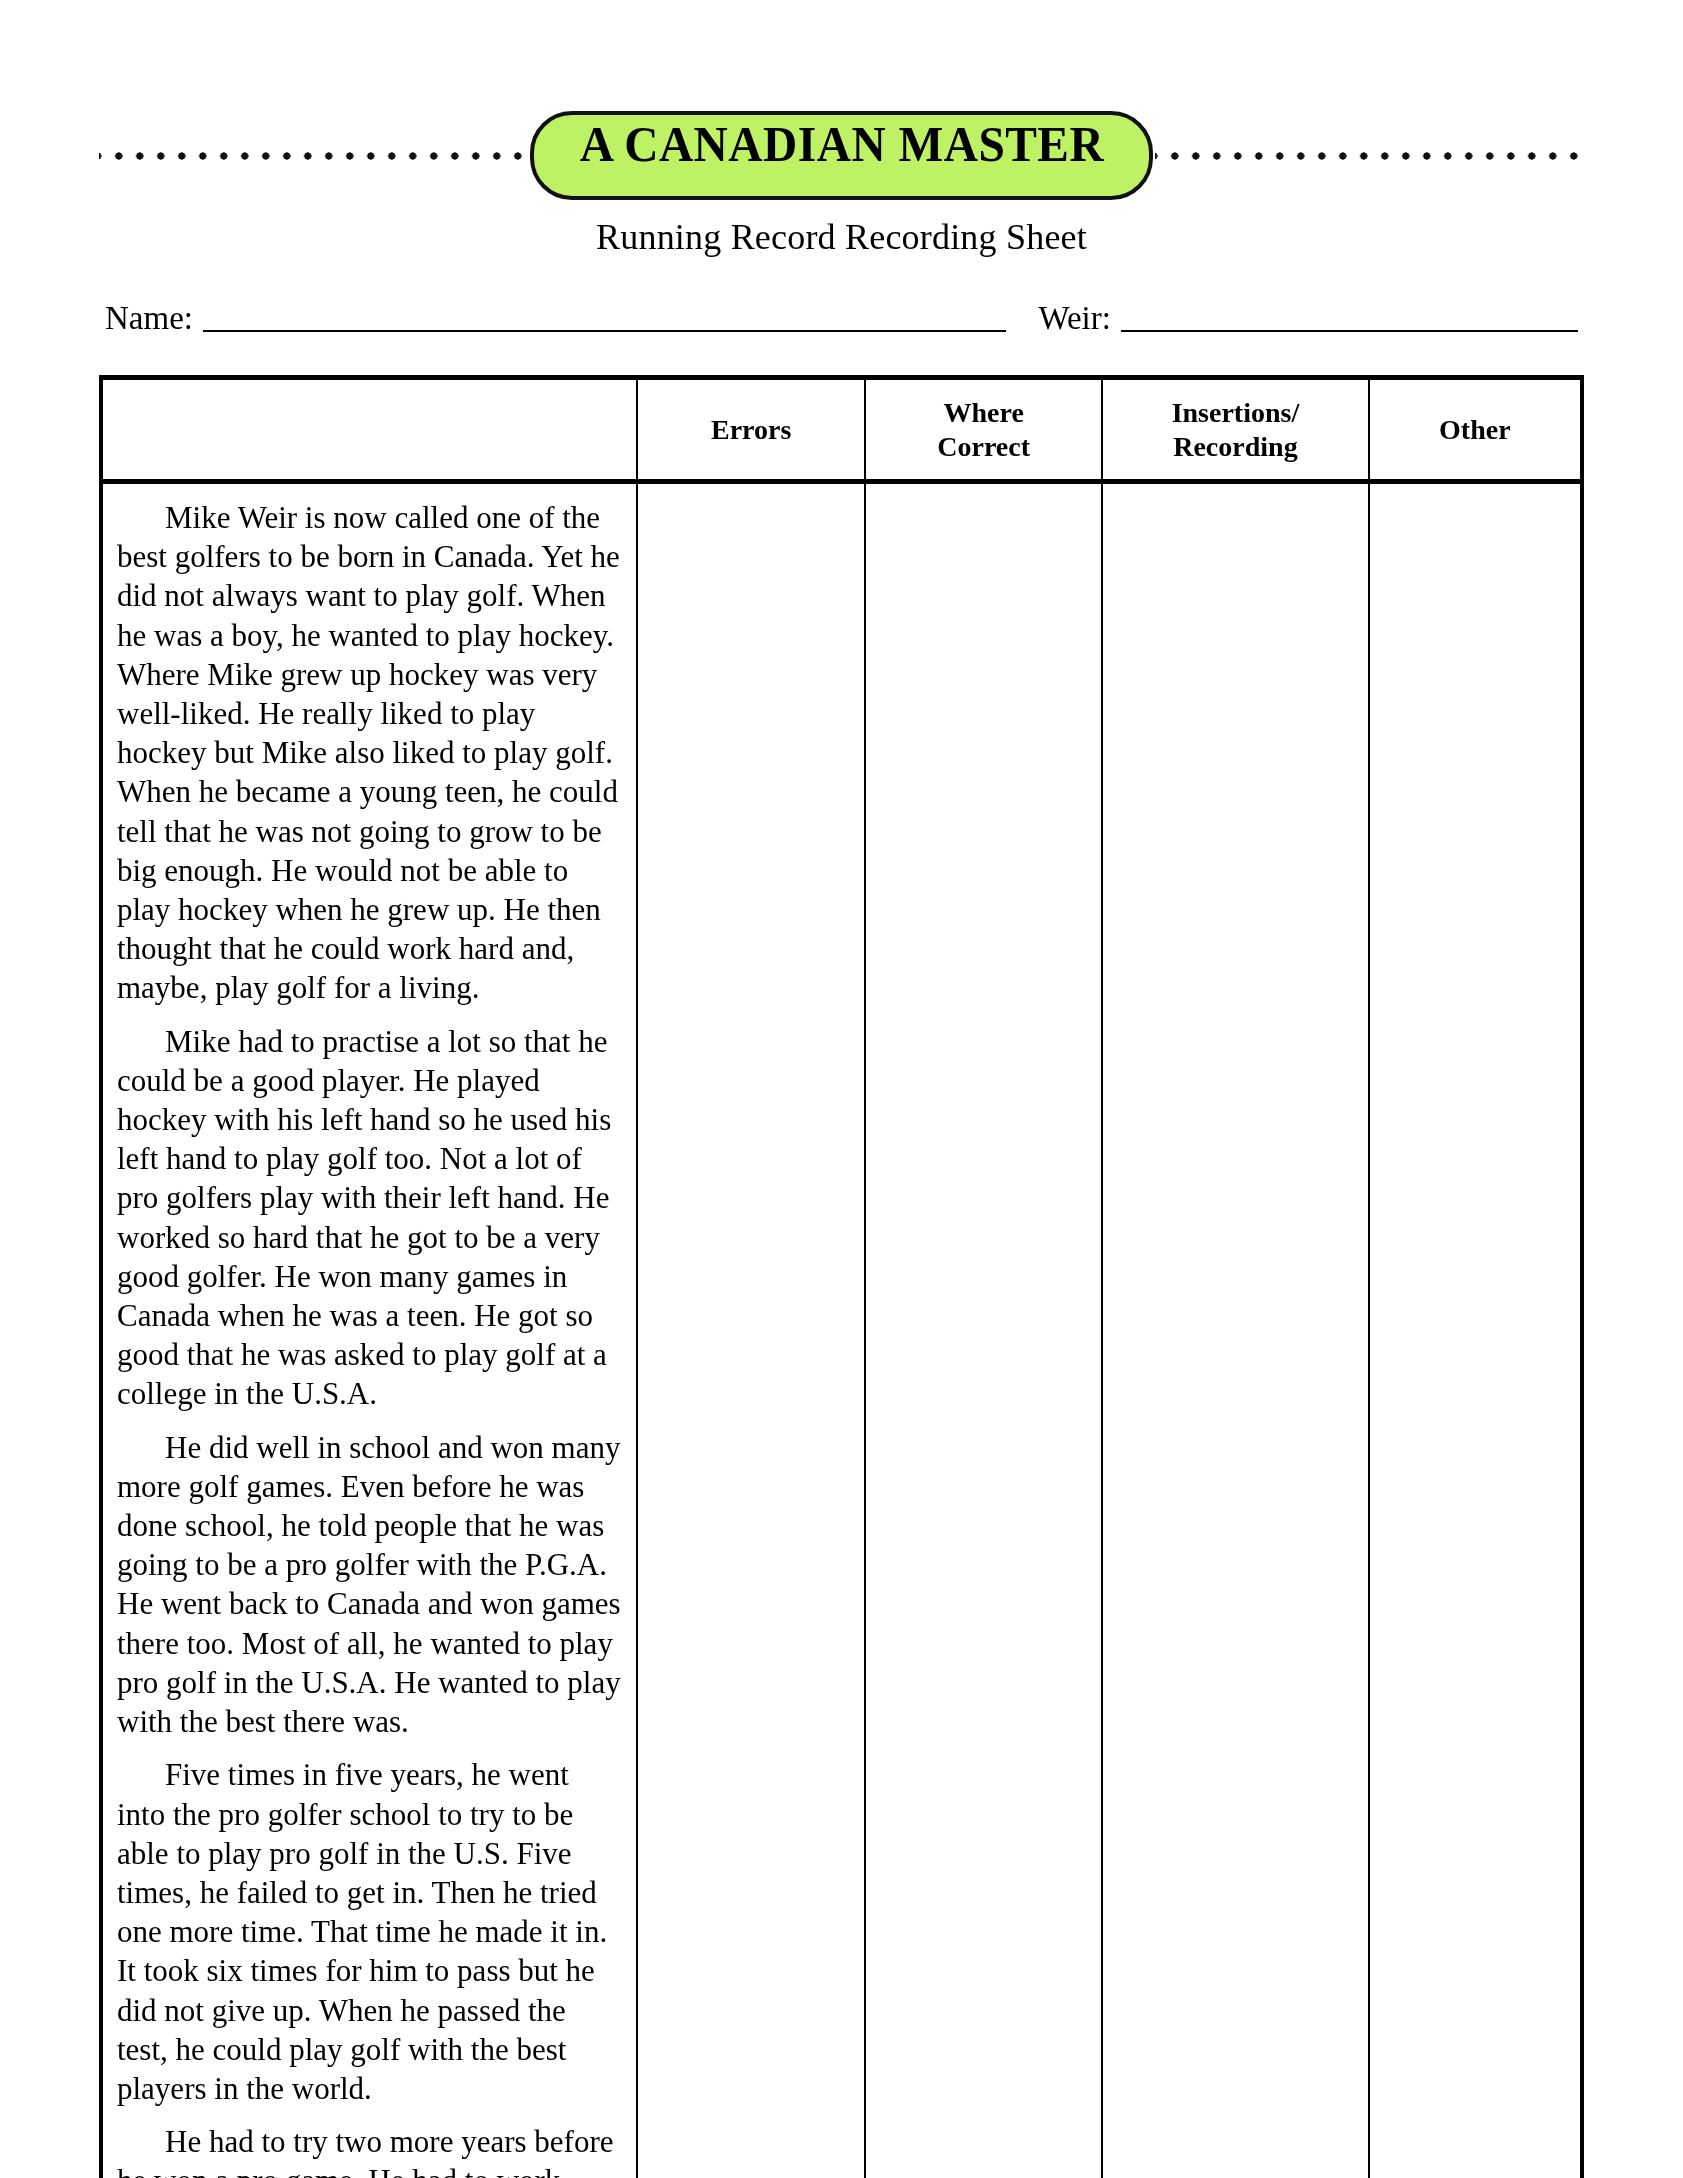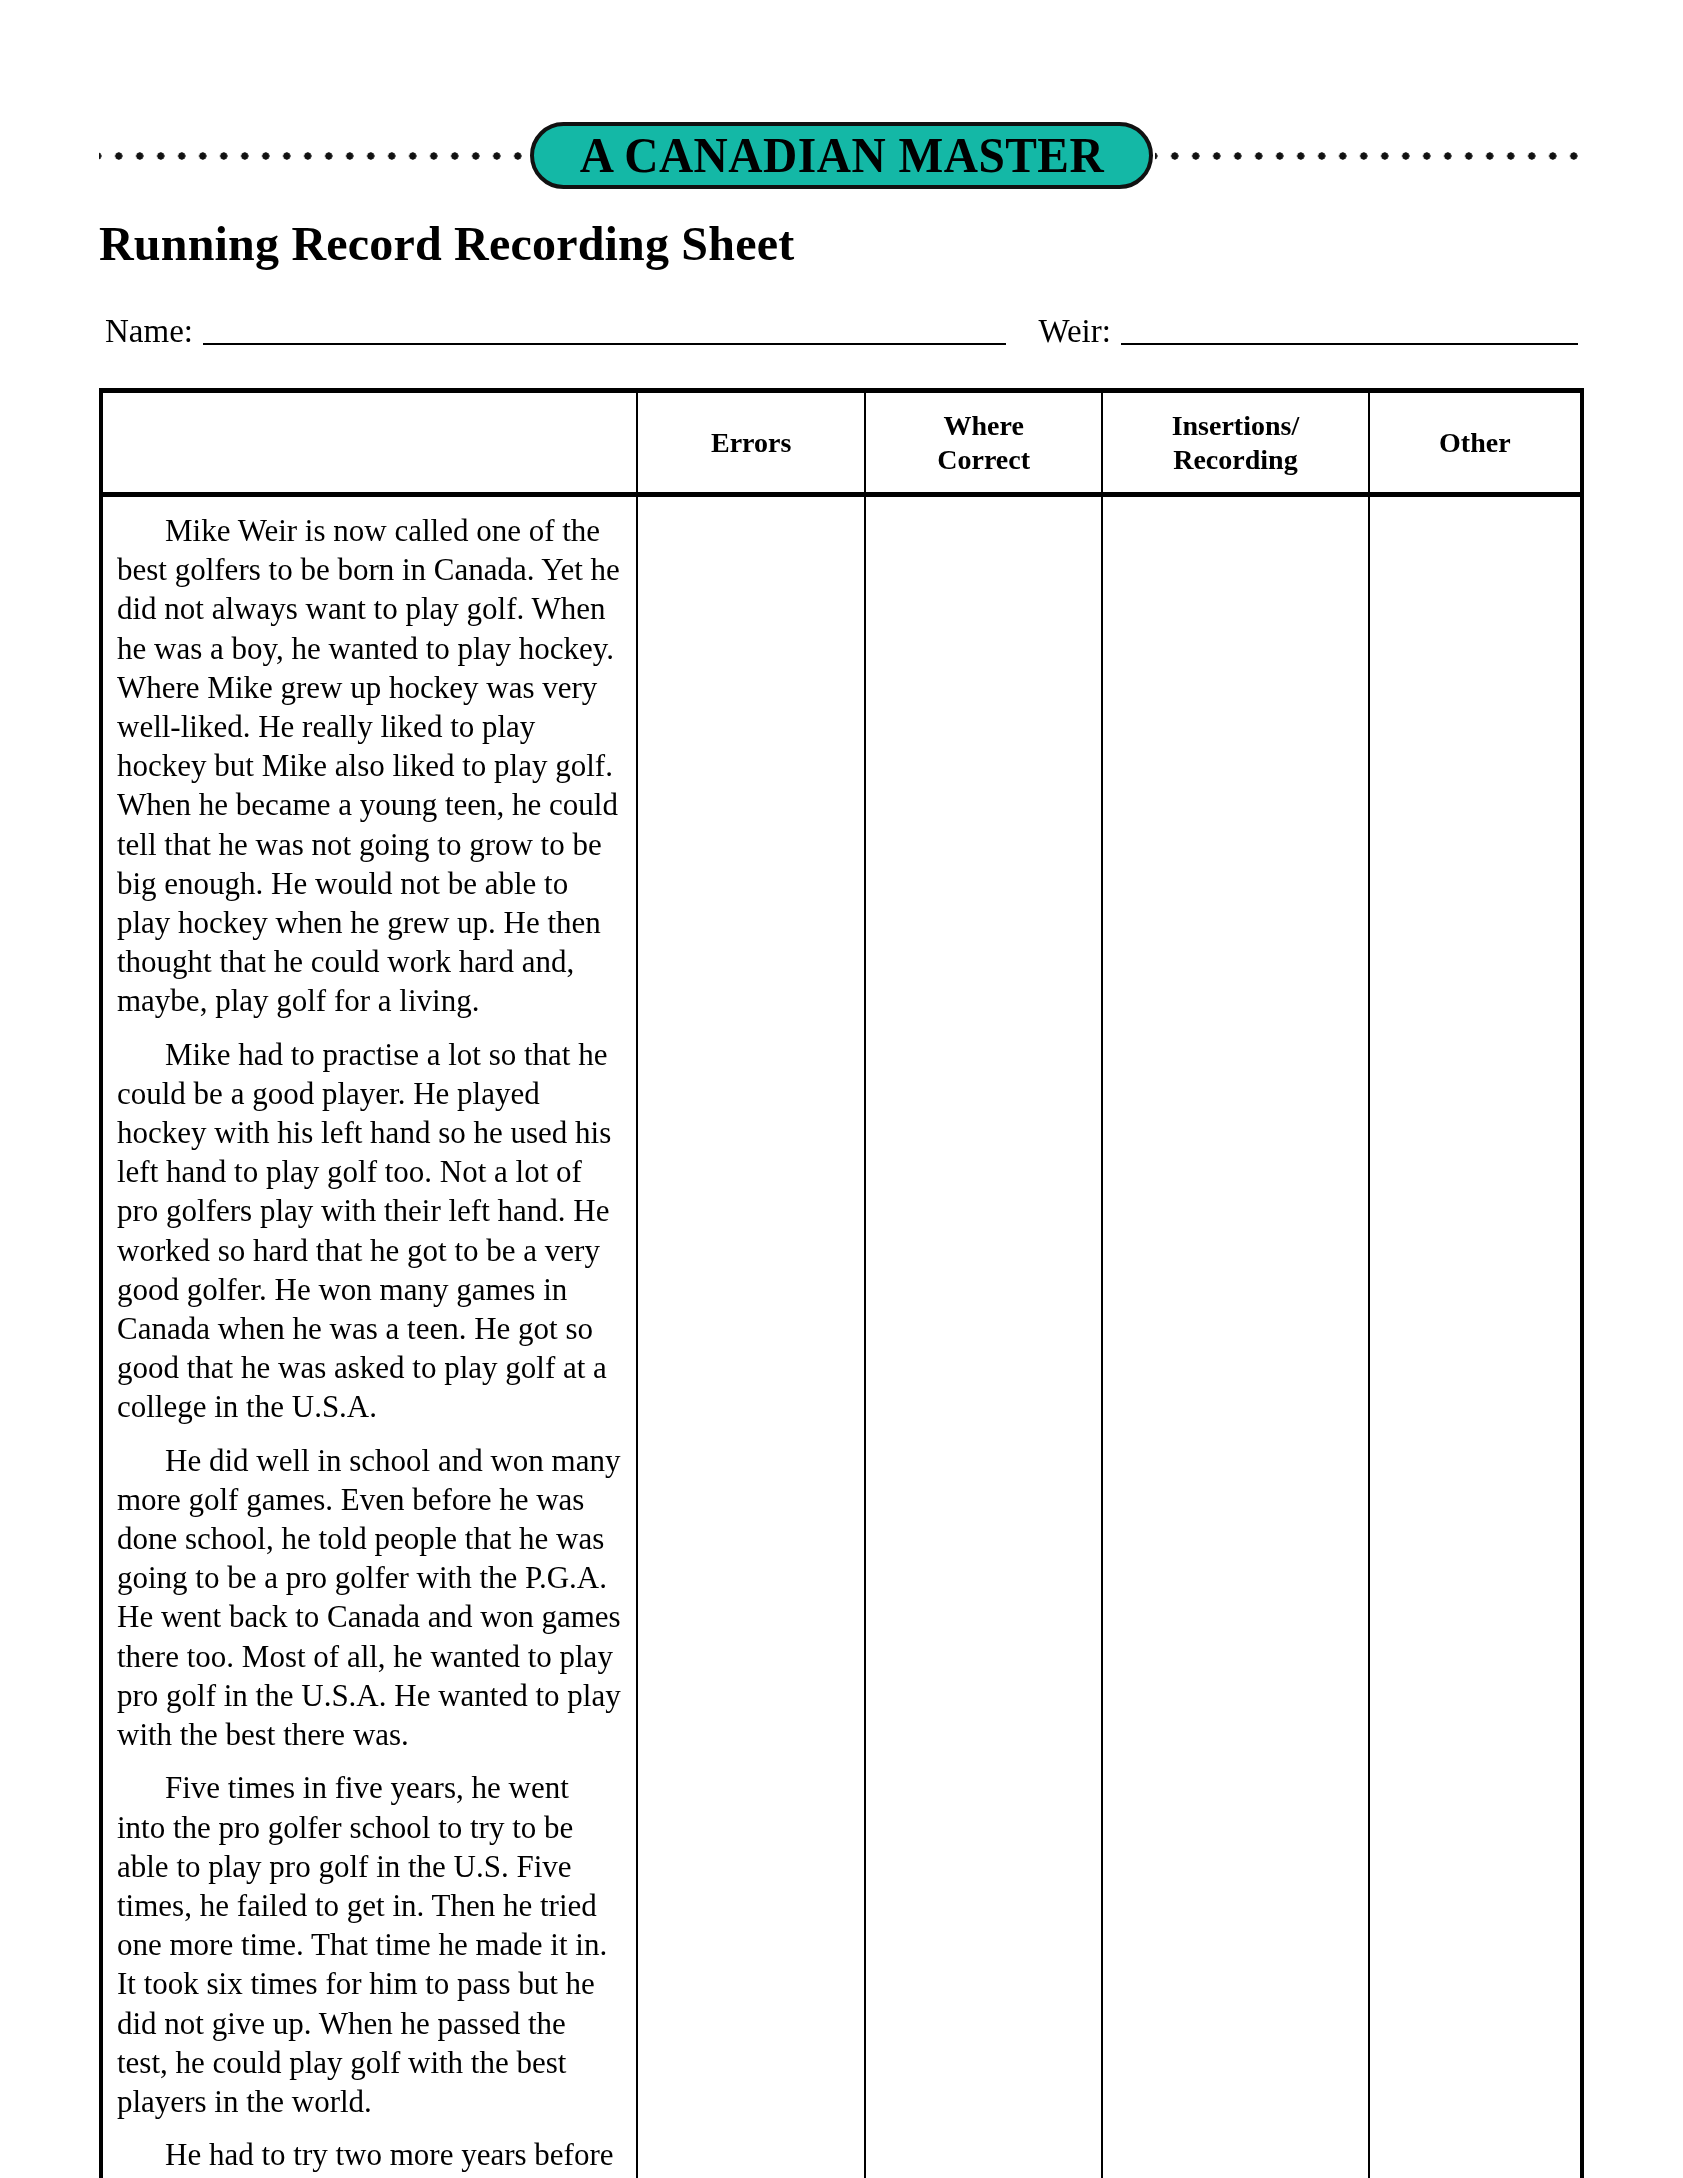--- a/index.html
+++ b/index.html
@@ -40,38 +40,38 @@
     background-repeat: repeat-x;
     background-position: center;
   }
   .dot-rule.left  { margin-right: 2px; }
   .dot-rule.right { margin-left: 2px; }
 
   .title-pill {
     flex: 0 0 auto;
     border: 4px solid #111;
     border-radius: 42px;
-    padding: 4px 26px 4px 26px;
+    padding: 4px 26px 26px 26px;
     line-height: 1;
-    background: #14b8a6;
+    background: #bef264;
     white-space: nowrap;
   }
   .title-pill .title-text {
     font-size: 51px;
     font-weight: bold;
     letter-spacing: 0.5px;
     display: inline-block;
     transform: scaleX(0.93);
     transform-origin: center;
   }
 
   .subtitle {
-    text-align: left;
-    font-size: 48px;
-    font-weight: bold;
+    text-align: center;
+    font-size: 36px;
+    font-weight: normal;
     margin-top: 22px;
     letter-spacing: 0.2px;
   }
 
   
   .namedate {
     display: flex;
     align-items: flex-start;
     margin-top: 42px;
     font-size: 33px;

